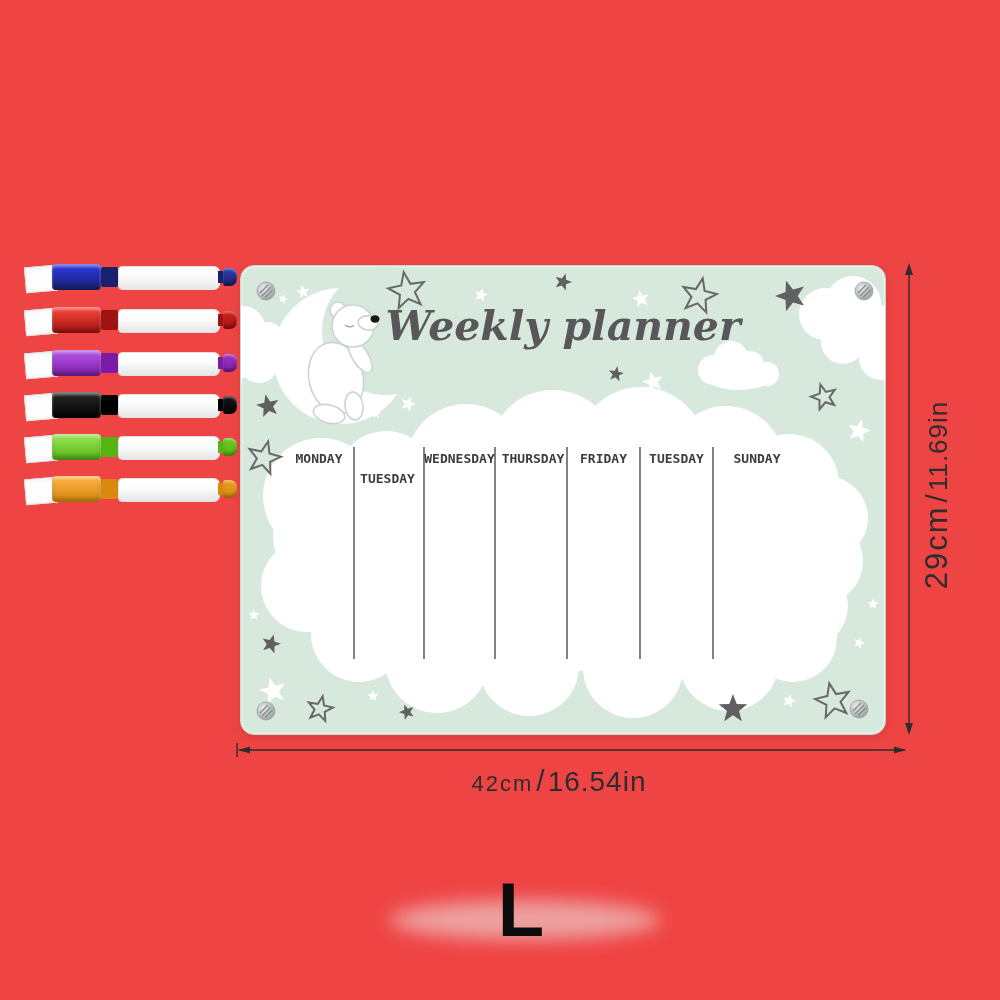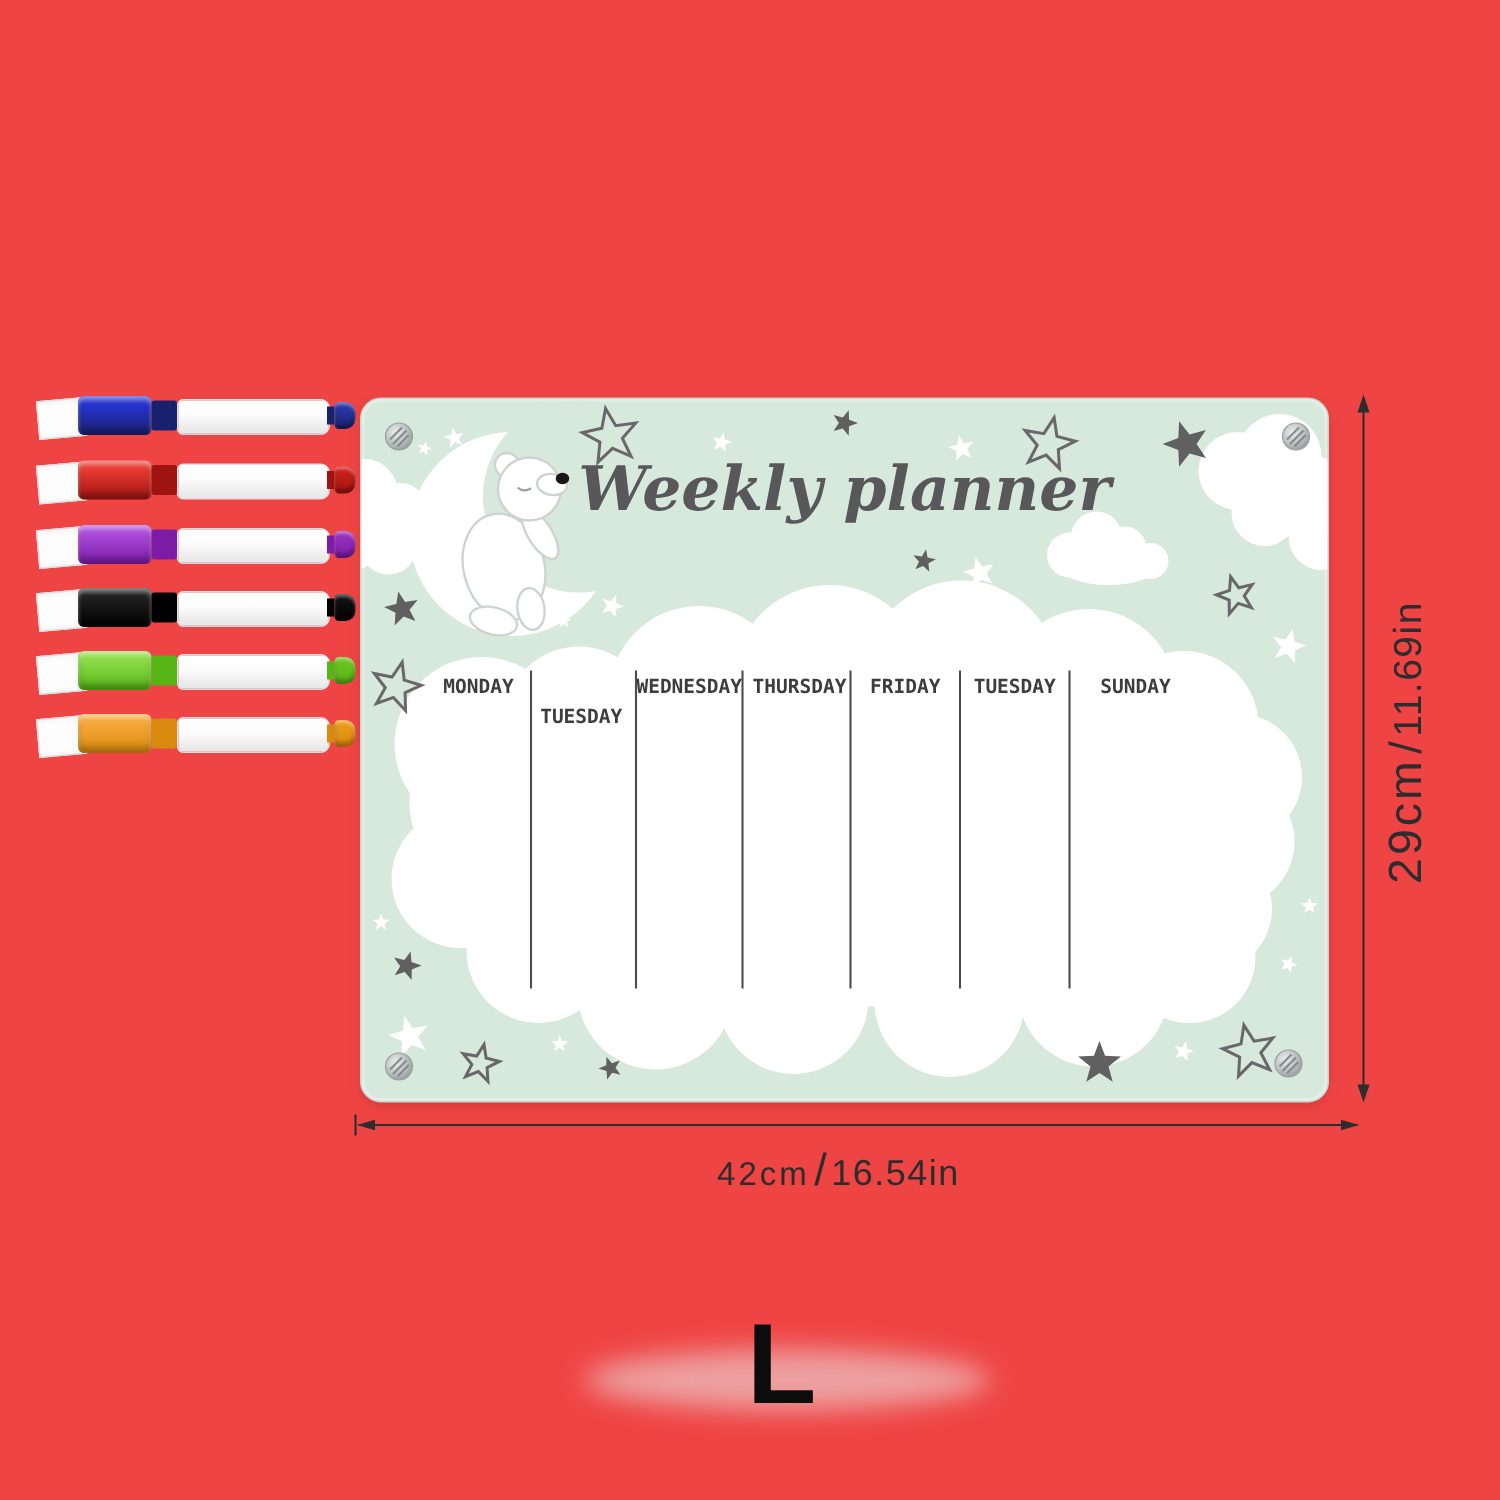--- a/index.html
+++ b/index.html
@@ -49,21 +49,21 @@
   .s-d{fill:#606060;}
   .s-o{fill:none;stroke:#68686a;stroke-width:2px;}
 
   
   .dim{stroke:#2d2d2d;stroke-width:1.4;}
   .dim-fill{fill:#2d2d2d;}
   .h-label{position:absolute;left:399px;top:764px;width:320px;text-align:center;color:#2d2d2d;white-space:nowrap;}
   .v-label{position:absolute;left:811px;top:473px;width:260px;height:44px;text-align:center;
            transform:rotate(-90deg);color:#2d2d2d;white-space:nowrap;}
   .metric-b{font-size:22px;letter-spacing:2px;}
-  .imperial-b{font-size:24px;letter-spacing:1px;margin-top:41px;}
+  .imperial-b{font-size:28px;letter-spacing:1px;margin-top:41px;}
   .metric-v{font-size:31px;letter-spacing:2px;}
   .imperial-v{font-size:26px;letter-spacing:1px;}
   .dim-sep{font-size:30px;padding:0 3px;}
 
   
   .size-shadow{position:absolute;left:390px;top:900px;width:270px;height:40px;border-radius:50%;
                background:#ececec;filter:blur(9px);opacity:.55;}
   .size-label{position:absolute;left:461px;top:872px;width:120px;text-align:center;
               font-family:"Liberation Sans",sans-serif;font-weight:bold;font-size:76px;
               line-height:1;color:#0c0c0c;}

